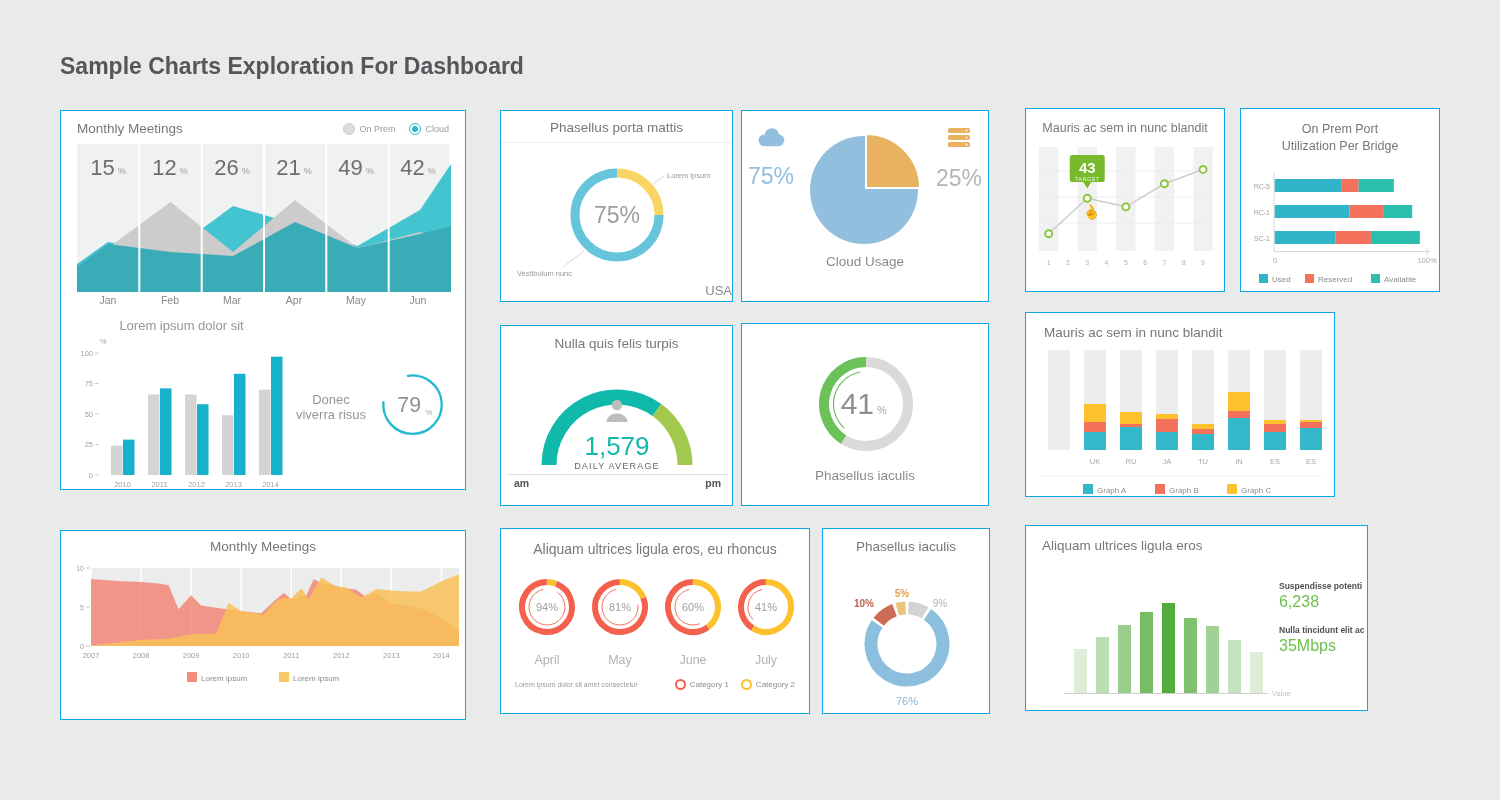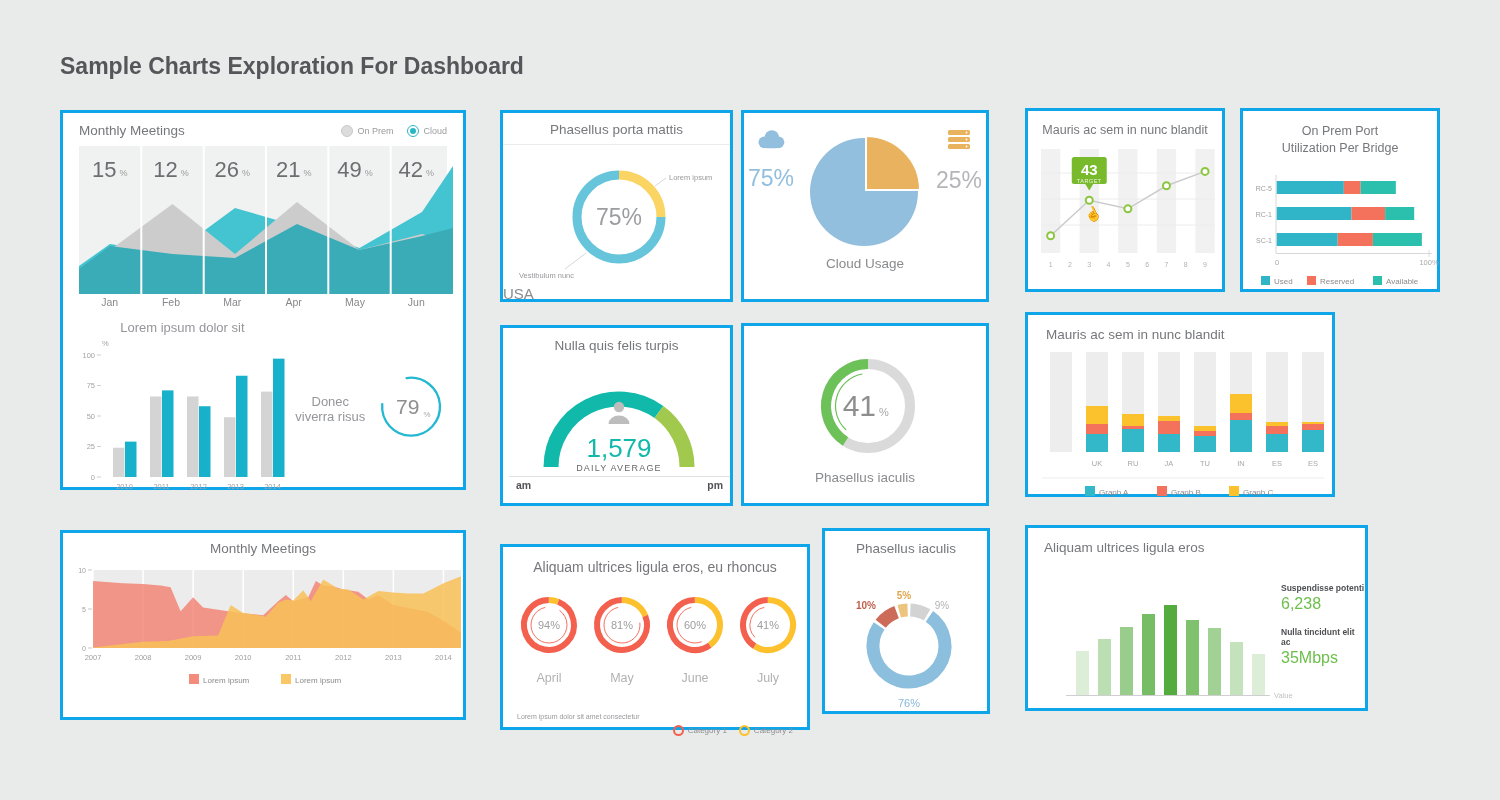--- a/index.html
+++ b/index.html
@@ -1,20 +1,20 @@
 <!DOCTYPE html>
 <html><head>
 <meta charset="utf-8">
 <style>
   html,body{margin:0;padding:0;}
   body{background:#e9eaea;font-family:"Liberation Sans",sans-serif;}
   svg{font-family:"Liberation Sans",sans-serif;display:block;}
   .board{position:relative;width:1500px;height:800px;background:#e9eaea;overflow:hidden;}
   .page-title{position:absolute;left:60px;top:38px;font-size:23px;color:#55565a;font-weight:700;}
-  .card{position:absolute;background:#fff;border:3px solid #0ea5e9;box-sizing:border-box;}
+  .card{position:absolute;background:#fff;border:1px solid #0ea5e9;box-sizing:border-box;}
   .ct{font-size:13.5px;color:#76777b;font-weight:400;}
   .ct.center{text-align:center;}
   
   #card-mm{left:60px;top:110px;width:406px;height:380px;}
   #card-mm .head{display:flex;justify-content:space-between;align-items:center;padding:10px 16px 8px;}
   .radios{display:flex;gap:14px;align-items:center;margin-left:30px;}
   .radio-item{display:flex;align-items:center;gap:4px;font-size:9px;color:#9b9c9f;cursor:pointer;}
   .rdot{width:10px;height:10px;border-radius:50%;border:1px solid #c9c9c9;background:#dcdcdc;display:inline-block;position:relative;}
   .rdot.on{border-color:#2bb6c6;background:#fff;}
   .rdot.on::after{content:"";position:absolute;inset:2px;background:#2bb6c6;border-radius:50%;}
@@ -26,21 +26,21 @@
   .stat-unit{font-size:9px;color:#9b9b9b;margin-top:6px;}
   .months{display:flex;margin:2px 16px 0;}
   .months span{flex:1;text-align:center;font-size:10.5px;color:#87888b;}
   .bottom-split{display:flex;margin-top:8px;padding:0 8px;}
   .bs-left{width:58%;}
   .bs-right{width:42%;display:flex;flex-direction:row;align-items:center;}
   .sub-title{text-align:center;font-size:13px;color:#95969a;margin:4px 0 2px;}
   
   #card-usa{left:500px;top:110px;width:233px;height:192px;}
   #card-usa .head2{text-align:center;padding:7px 0 6px;border-bottom:1px solid #ececec;}
-  .usa-footer{text-align:left;font-size:15px;color:#8a8b8e;margin-top:-2px;}
+  .usa-footer{text-align:right;font-size:13px;color:#8a8b8e;margin-top:-2px;}
   
   #card-cloud{left:741px;top:110px;width:248px;height:192px;}
   .cloud-row{display:flex;align-items:flex-start;justify-content:center;gap:6px;padding-top:16px;}
   .pct-col{display:flex;flex-direction:column;align-items:center;width:52px;}
   .pct-col .pct{font-size:23px;margin-top:16px;}
   .pct-blue{color:#92bfdd;}
   .pct-gray{color:#b4b5b8;}
   .cloud-caption{text-align:center;font-size:13.5px;color:#8a8b8e;margin-top:3px;}
   
   #card-line{left:1025px;top:108px;width:200px;height:184px;}
@@ -55,25 +55,25 @@
   #card-d41{left:741px;top:323px;width:248px;height:183px;}
   #card-d41 svg{margin-top:14px;}
   .d41-caption{text-align:center;font-size:13.5px;color:#8a8b8e;margin-top:2px;}
   
   #card-stack{left:1025px;top:312px;width:310px;height:185px;}
   #card-stack .ct{padding:12px 0 2px 18px;}
   
   #card-area2{left:60px;top:530px;width:406px;height:190px;}
   #card-area2 .ct{padding-top:8px;}
   
-  #card-4d{left:500px;top:544px;width:310px;height:186px;}
+  #card-4d{left:500px;top:528px;width:310px;height:186px;}
   #card-4d .ct{padding:12px 0 6px;font-size:14px;}
   .fd-footer{display:flex;justify-content:space-between;align-items:center;padding:6px 14px 0;}
   .fd-note{font-size:7px;color:#98999c;}
-  .fd-legend{display:flex;gap:12px;align-items:center;margin-top:28px;}
+  .fd-legend{display:flex;gap:12px;align-items:center;}
   .fd-li{display:flex;gap:4px;align-items:center;font-size:8px;color:#8b8c8f;}
   .ring-sw{width:7px;height:7px;border-radius:50%;border:2px solid #f4604e;display:inline-block;}
   .ring-sw.y{border-color:#fcc12c;}
   
   #card-d76{left:822px;top:528px;width:168px;height:186px;}
   #card-d76 .ct{padding-top:10px;}
   
   #card-hist{left:1025px;top:525px;width:343px;height:186px;}
   #card-hist .ct{padding:12px 0 0 16px;}
   .hist-wrap{position:relative;}

